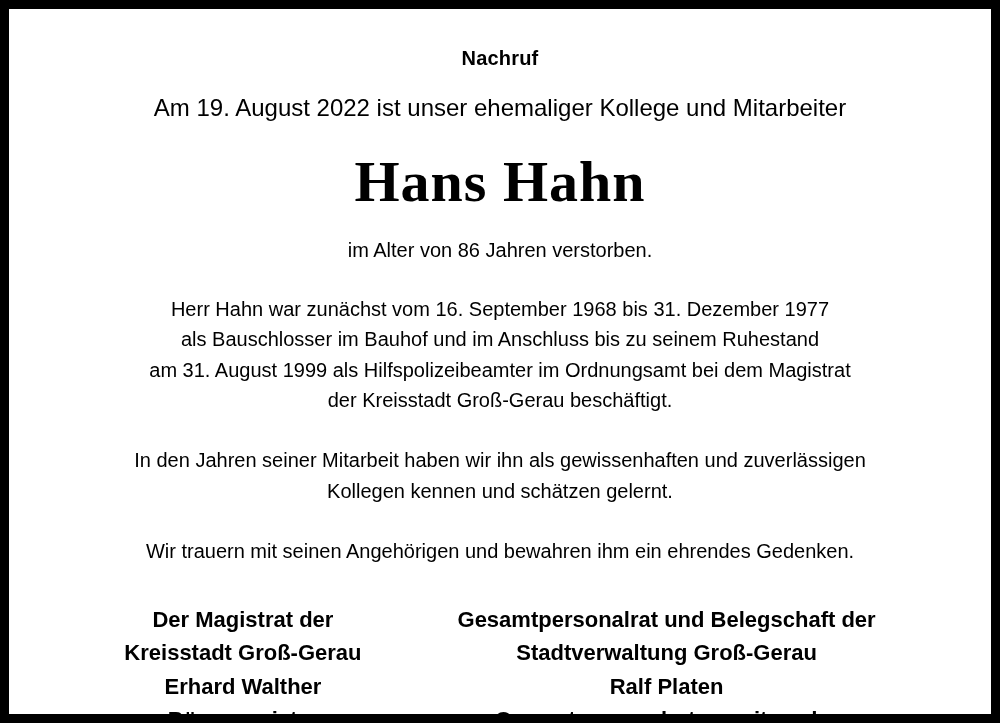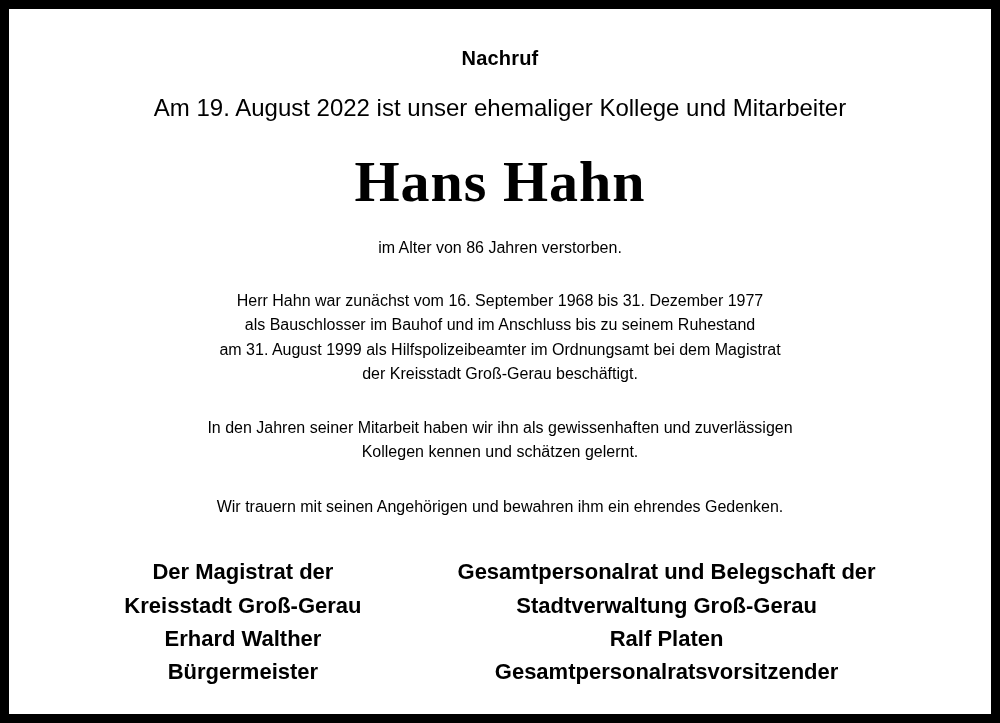--- a/index.html
+++ b/index.html
@@ -40,26 +40,26 @@
   .deceased-name {
     font-family: "Liberation Serif", serif;
     font-size: 58px;
     font-weight: bold;
     letter-spacing: 1px;
     text-align: center;
     margin-top: 30px;
     line-height: 1.05;
   }
   .age-line {
-    font-size: 16px;
+    font-size: 20px;
     text-align: center;
     margin-top: 26px;
   }
   .body-block {
-    font-size: 16px;
+    font-size: 20px;
     text-align: center;
     line-height: 1.52;
     margin-top: 32px;
   }
   .body-block.second {
     margin-top: 30px;
   }
   .body-block.third {
     margin-top: 30px;
     text-align: center;

